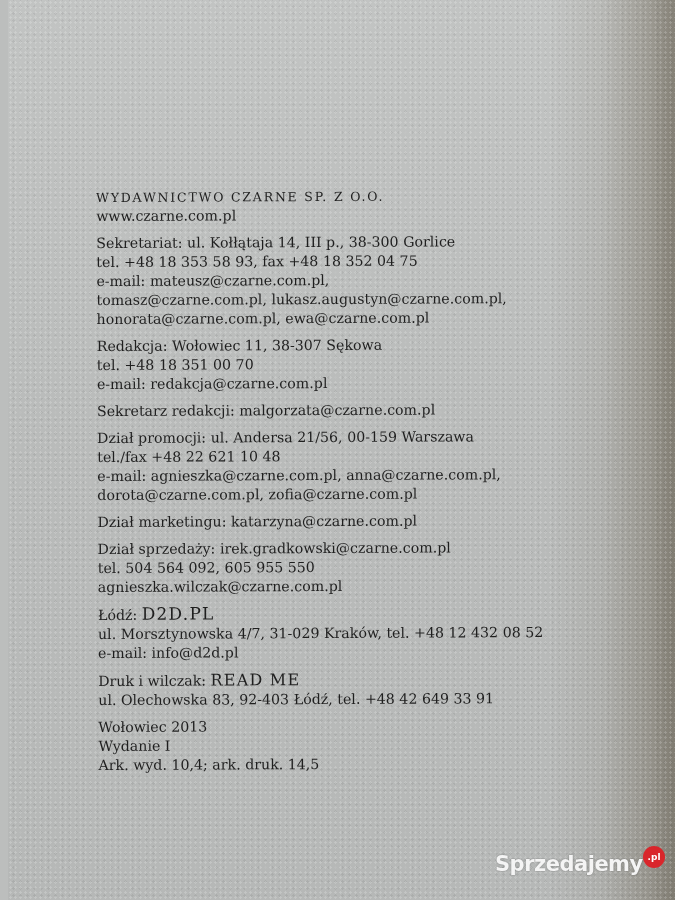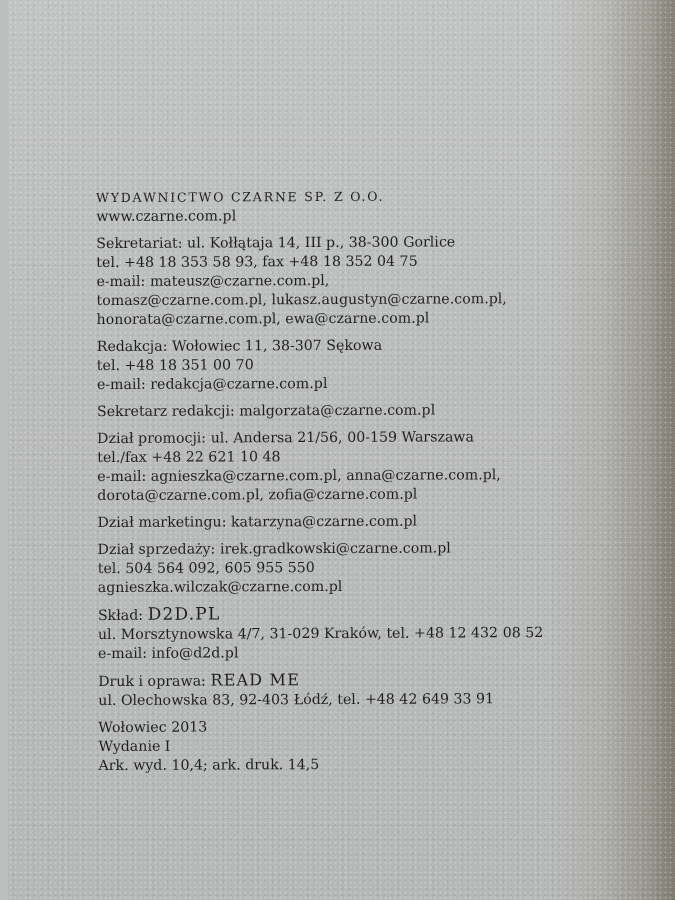--- a/index.html
+++ b/index.html
@@ -122,31 +122,35 @@
       <span class="line">Dział marketingu: katarzyna@czarne.com.pl</span>
     </div>
 
     <div class="block">
       <span class="line">Dział sprzedaży: irek.gradkowski@czarne.com.pl</span>
       <span class="line">tel. 504 564 092, 605 955 550</span>
       <span class="line">agnieszka.wilczak@czarne.com.pl</span>
     </div>
 
     <div class="block">
-      <span class="line"><span>Skład: </span><span class="publisher" style="font-size:17px;letter-spacing:1.2px">D2D.PL</span></span>
+      <span class="line"><span>Łódź: </span><span class="publisher" style="font-size:17px;letter-spacing:1.2px">D2D.PL</span></span>
       <span class="line">ul. Morsztynowska 4/7, 31-029 Kraków, tel. +48 12 432 08 52</span>
       <span class="line">e-mail: info@d2d.pl</span>
     </div>
 
     <div class="block">
-      <span class="line"><span>Druk i oprawa: </span><span class="publisher" style="font-size:16px;letter-spacing:1.2px">READ ME</span></span>
+      <span class="line"><span>Druk i wilczak: </span><span class="publisher" style="font-size:16px;letter-spacing:1.2px">READ ME</span></span>
       <span class="line">ul. Olechowska 83, 92-403 Łódź, tel. +48 42 649 33 91</span>
     </div>
 
     <div class="block">
       <span class="line">Wołowiec 2013</span>
       <span class="line">Wydanie I</span>
       <span class="line">Ark. wyd. 10,4; ark. druk. 14,5</span>
     </div>
 
   </div>
 
+  <div class="watermark">
+    <span>Sprzedajemy</span>
+    <span class="badge">.pl</span>
+  </div>
 </div>
 
 </body></html>

